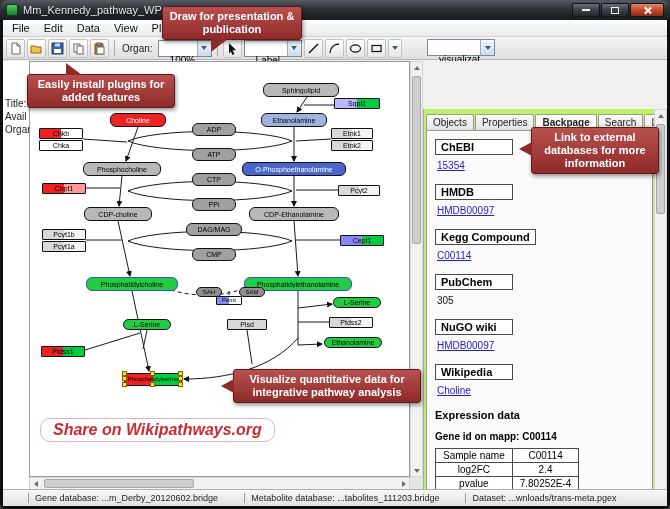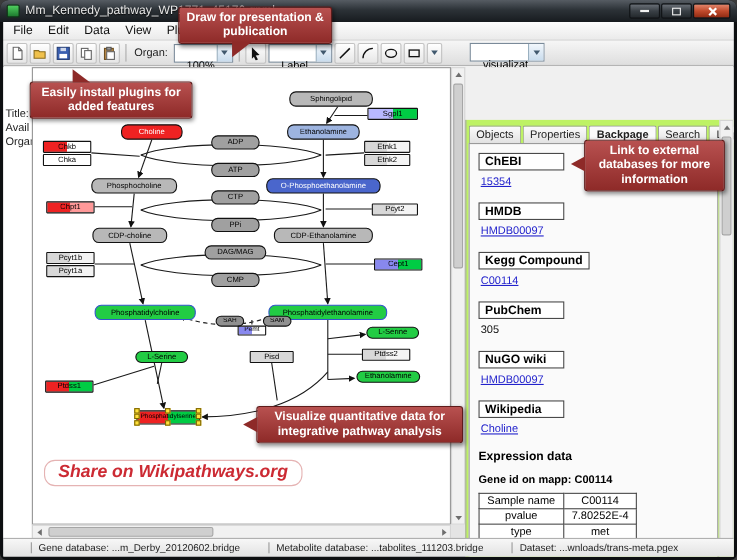--- a/index.html
+++ b/index.html
@@ -418,20 +418,24 @@
           </div>
           <div class="bp-exp">Expression data</div>
           <div class="bp-geneid">Gene id on mapp: C00114</div>
           <table class="bp-table">
             <tbody>
                 <tr>
               <td>Sample name</td>
               <td>C00114</td>
                 </tr>
             <tr>
+              <td>log2FC</td>
+              <td>2.4</td>
+                </tr>
+            <tr>
               <td>pvalue</td>
               <td>7.80252E-4</td>
                 </tr>
             <tr>
               <td>type</td>
               <td>met</td>
                 </tr>
           </tbody>
             </table>
         </div>

